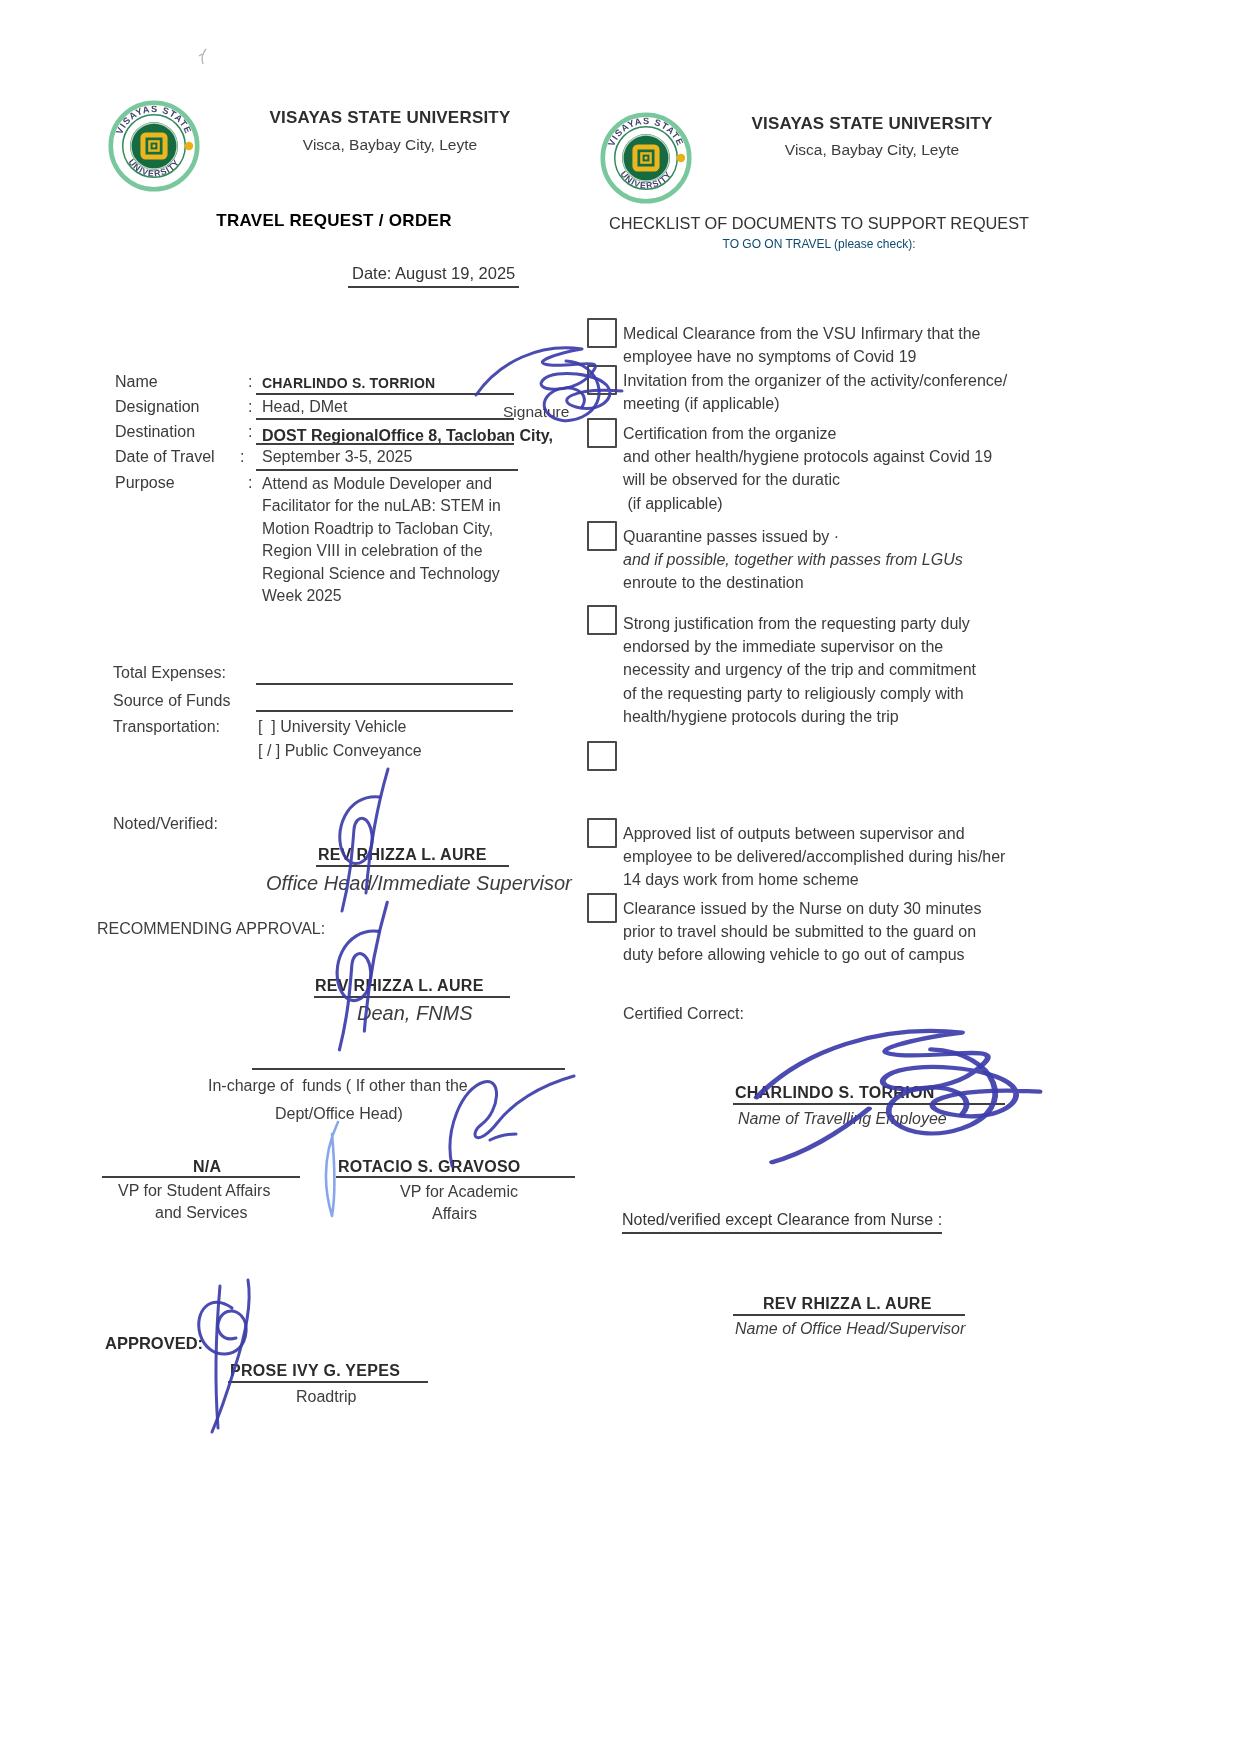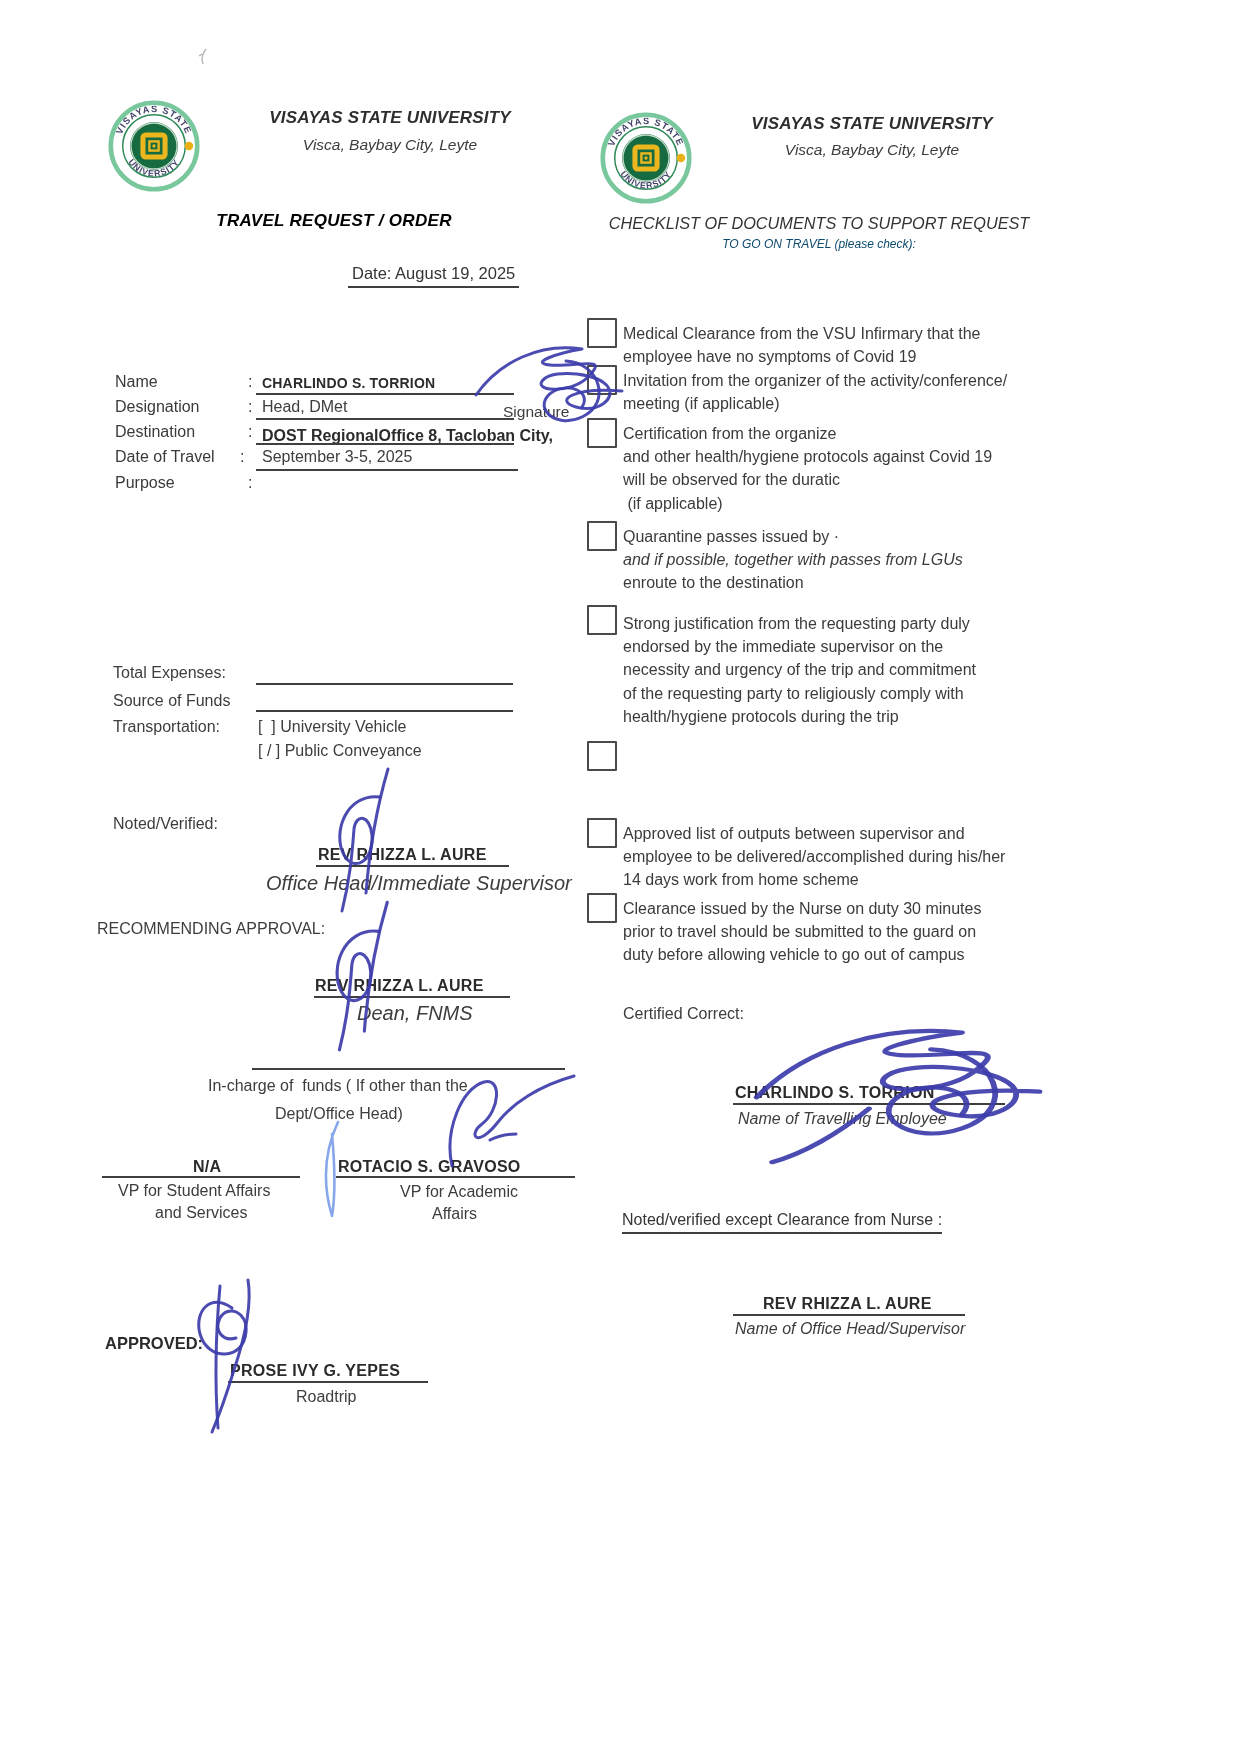--- a/index.html
+++ b/index.html
@@ -8,21 +8,21 @@
     position:relative;width:1240px;height:1753px;margin:0 auto;
     background:#ffffff;overflow:hidden;
     font-family:"Liberation Sans","DejaVu Sans",sans-serif;
     color:#3d3d3d;
   }
   .abs{position:absolute;}
   .t16{font-size:16px;line-height:19px;white-space:pre;}
   .t15{font-size:15.5px;line-height:19px;white-space:pre;}
   .bold{font-weight:bold;color:#2b2b2b;}
   .italic{font-style:italic;}
-  .center{text-align:center;font-style:italic;}
+  .center{text-align:center;}
   .rule{background:#3f3f3f;height:2px;}
   .hdr-uni{font-size:17px;font-weight:bold;color:#2e2e2e;letter-spacing:.2px;}
   .hdr-addr{font-size:15.5px;color:#3d3d3d;margin-top:3px;}
   .form-title{font-size:17px;font-weight:bold;color:#000000;letter-spacing:.3px;}
   .date-line{font-size:16.5px;color:#353535;border-bottom:2px solid #3f3f3f;padding:0 4px 3px 4px;}
   .field-label{font-size:16px;color:#3a3a3a;}
   .purpose div{font-size:15.8px;line-height:22.4px;white-space:pre;}
   .ckbox{width:26px;height:26px;border:2.4px solid #4a4a4a;background:#fff;border-radius:1px;}
   .ck-item div{font-size:16px;line-height:23.2px;white-space:pre;color:#3b3b3b;}
   .sig path{fill:none;stroke:#3c3caa;stroke-width:3;stroke-linecap:round;stroke-linejoin:round;opacity:.92;}
@@ -77,20 +77,28 @@
   <div class="abs bold" style="left:262px;top:427px;font-size:16px;white-space:pre">DOST RegionalOffice 8, Tacloban City,</div>
   <div class="abs rule" style="left:256px;top:443px;width:258px"></div>
 
   <div class="abs field-label" style="left:115px;top:448px">Date of Travel</div>
   <div class="abs field-label" style="left:240px;top:448px">:</div>
   <div class="abs t16" style="left:262px;top:447px">September 3-5, 2025</div>
   <div class="abs rule" style="left:256px;top:469px;width:262px"></div>
 
   <div class="abs field-label" style="left:115px;top:474px">Purpose</div>
   <div class="abs field-label" style="left:248px;top:474px">:</div>
+  <div class="abs purpose" style="left:262px;top:473px">
+    <div>Attend as Module Developer and</div>
+    <div>Facilitator for the nuLAB: STEM in</div>
+    <div>Motion Roadtrip to Tacloban City,</div>
+    <div>Region VIII in celebration of the</div>
+    <div>Regional Science and Technology</div>
+    <div>Week 2025</div>
+  </div>
 
   <div class="abs t16" style="left:113px;top:663px">Total Expenses:</div>
   <div class="abs rule" style="left:256px;top:683px;width:257px"></div>
   <div class="abs t16" style="left:113px;top:691px">Source of Funds</div>
   <div class="abs rule" style="left:256px;top:710px;width:257px"></div>
   <div class="abs t16" style="left:113px;top:717px">Transportation:</div>
   <div class="abs t16" style="left:258px;top:717px">[  ] University Vehicle</div>
   <div class="abs t16" style="left:258px;top:741px">[ / ] Public Conveyance</div>
 
   <div class="abs t16" style="left:113px;top:814px">Noted/Verified:</div>

